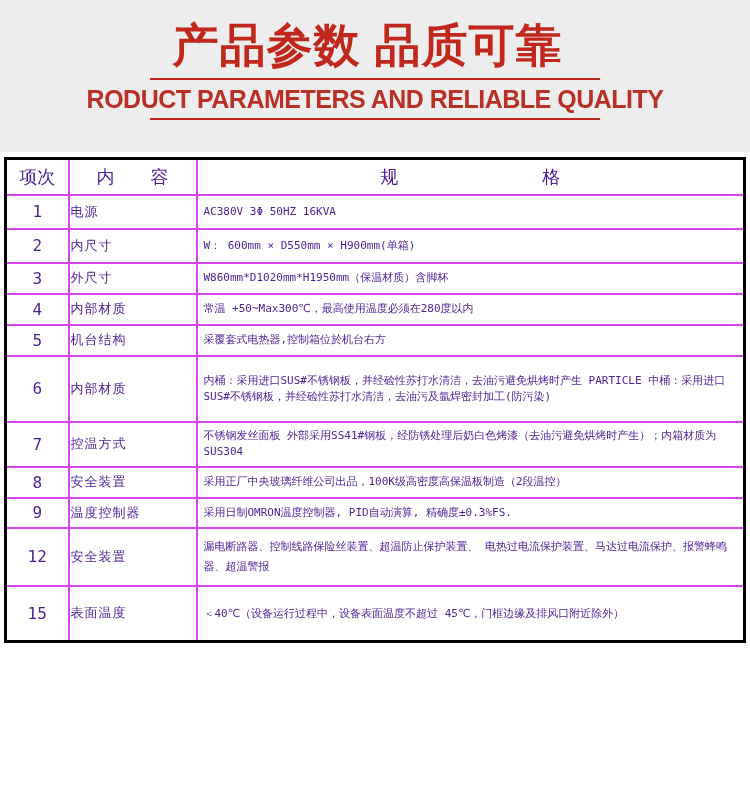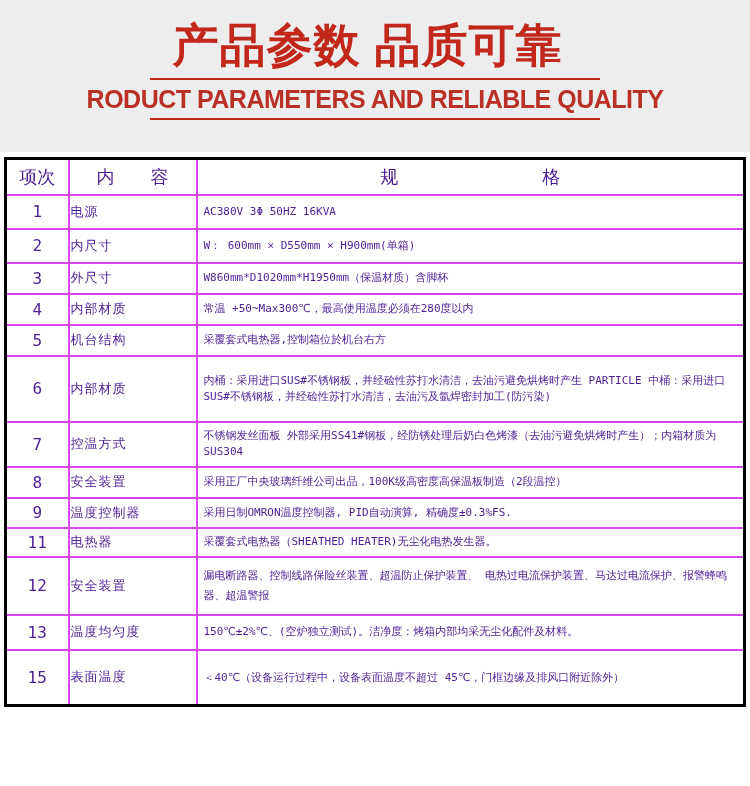--- a/index.html
+++ b/index.html
@@ -121,34 +121,24 @@
       <tr class="h31">
         <td class="c-no">8</td>
         <td class="c-item">安全装置</td>
         <td class="c-spec">采用正厂中央玻璃纤维公司出品，100K级高密度高保温板制造（2段温控）</td>
       </tr>
       <tr class="h30">
         <td class="c-no">9</td>
         <td class="c-item">温度控制器</td>
         <td class="c-spec">采用日制OMRON温度控制器, PID自动演算, 精确度±0.3%FS.</td>
       </tr>
-      <tr class="h29">
-        <td class="c-no">11</td>
-        <td class="c-item">电热器</td>
-        <td class="c-spec">采覆套式电热器（SHEATHED HEATER)无尘化电热发生器。</td>
-      </tr>
       <tr class="h58 lh-loose">
         <td class="c-no">12</td>
         <td class="c-item">安全装置</td>
         <td class="c-spec">漏电断路器、控制线路保险丝装置、超温防止保护装置、 电热过电流保护装置、马达过电流保护、报警蜂鸣器、超温警报</td>
-      </tr>
-      <tr class="h35">
-        <td class="c-no">13</td>
-        <td class="c-item">温度均匀度</td>
-        <td class="c-spec">150℃±2%℃、(空炉独立测试)。洁净度：烤箱内部均采无尘化配件及材料。</td>
       </tr>
       <tr class="h56 lh-loose">
         <td class="c-no">15</td>
         <td class="c-item">表面温度</td>
         <td class="c-spec">＜40℃（设备运行过程中，设备表面温度不超过 45℃，门框边缘及排风口附近除外）</td>
       </tr>
     </tbody>
   </table>
 </div>
 

